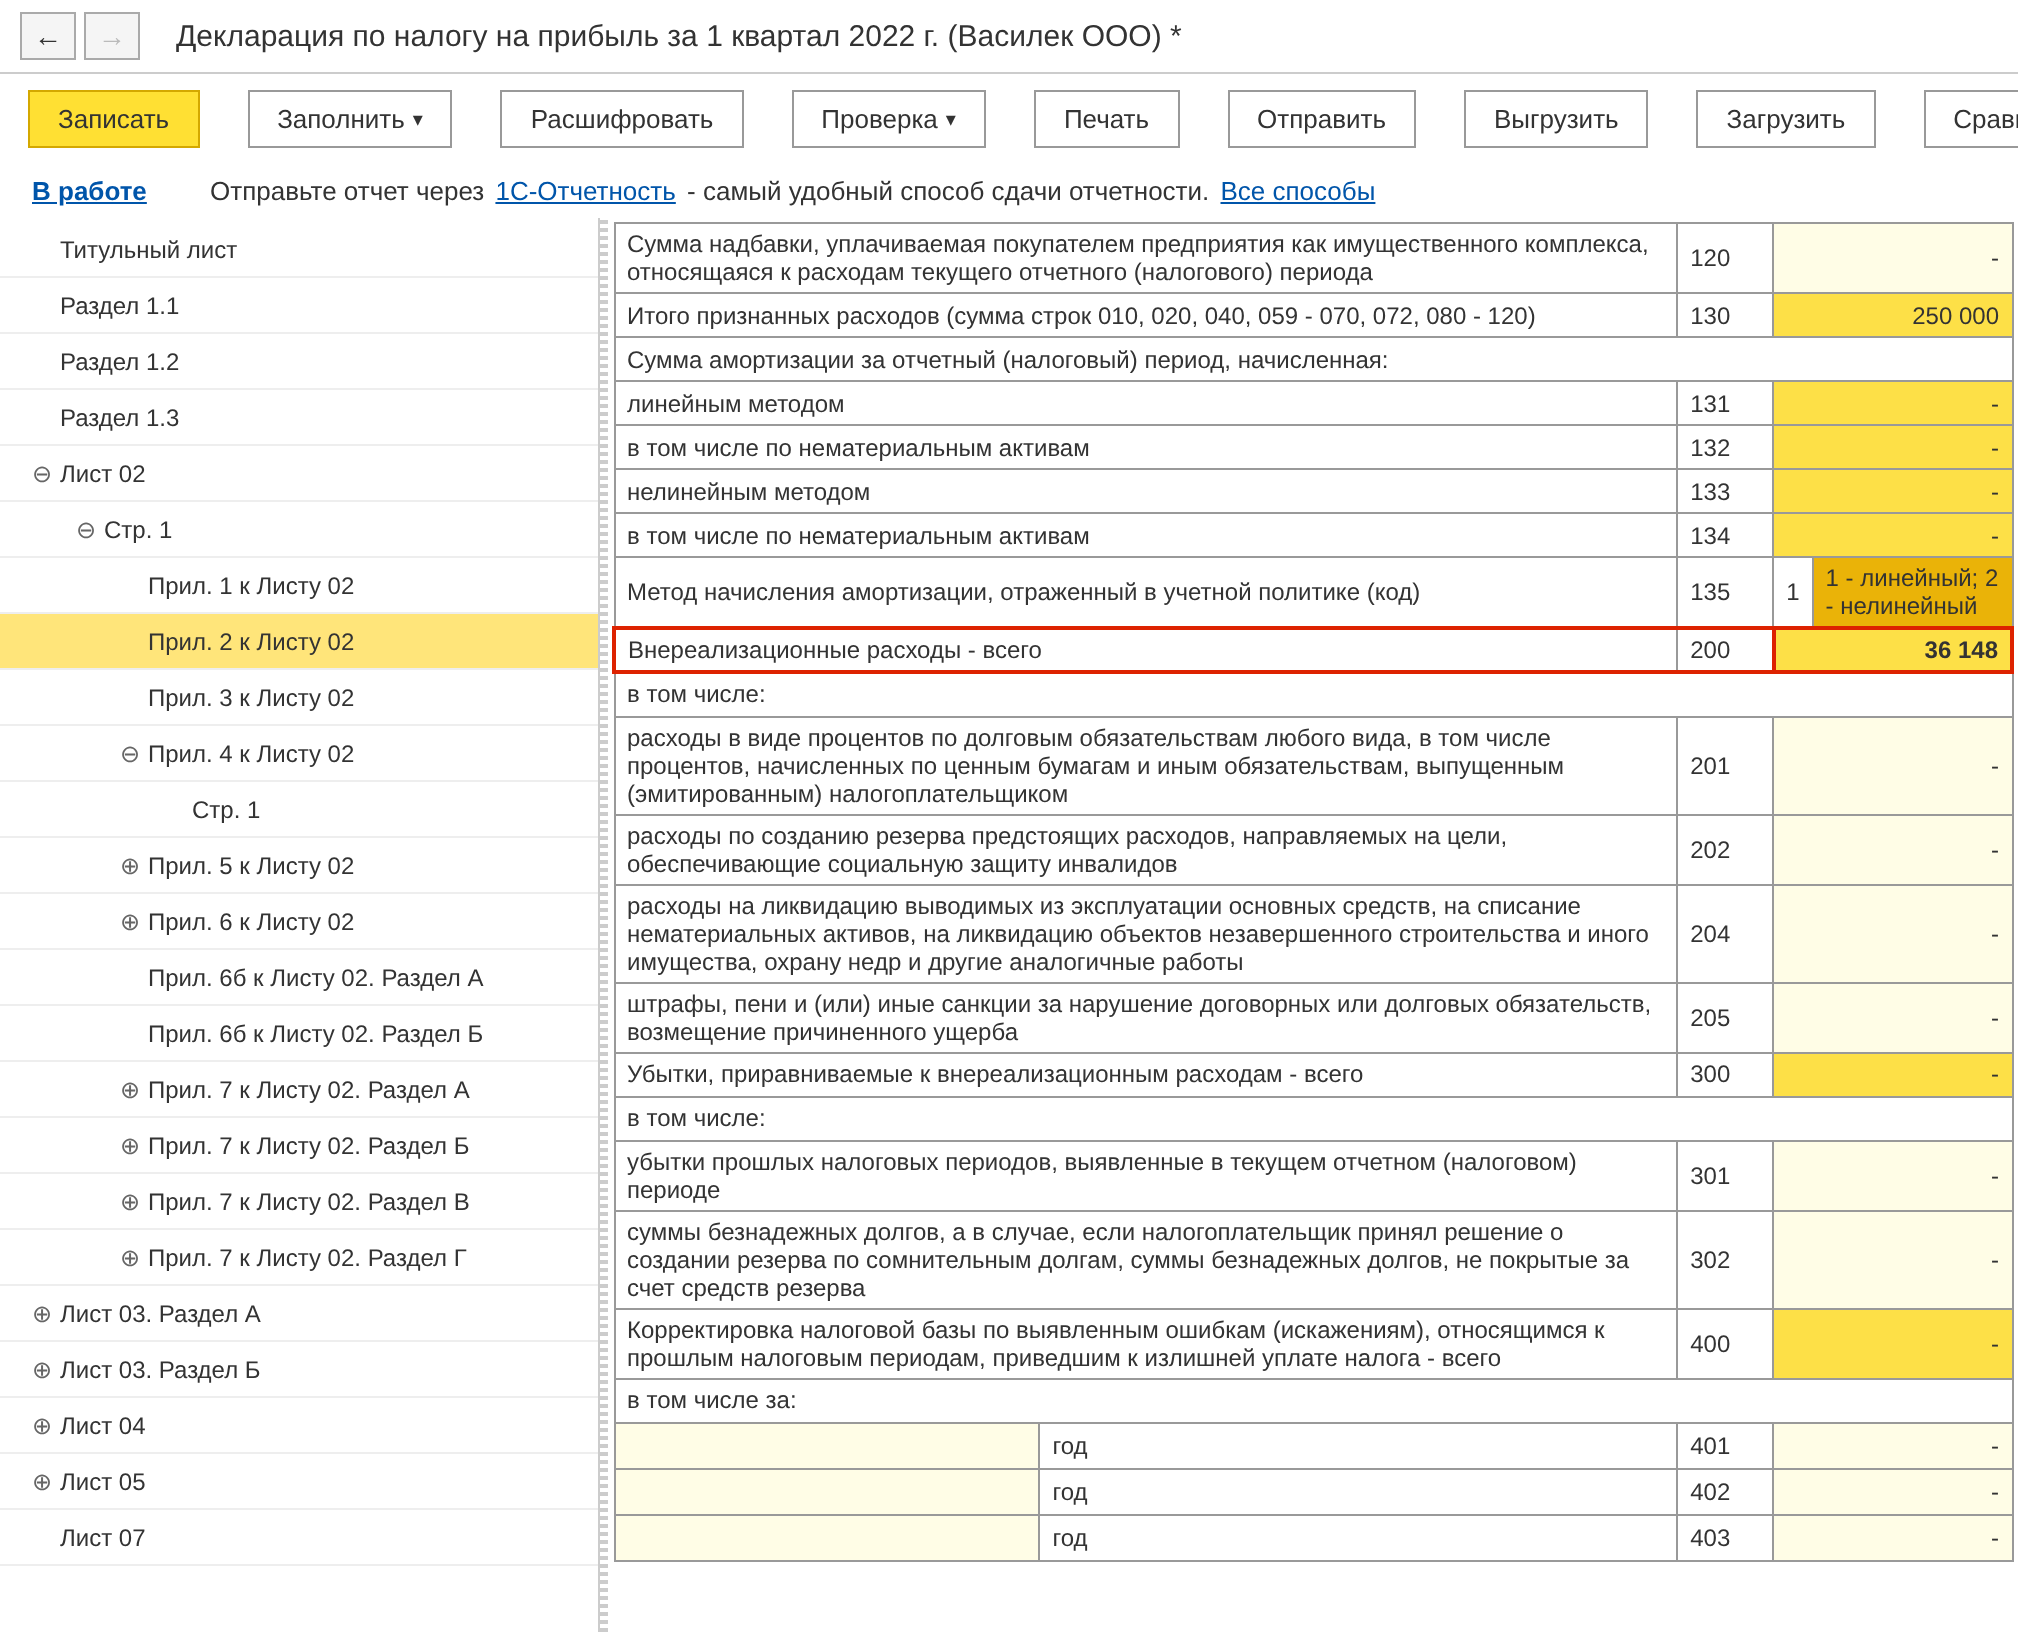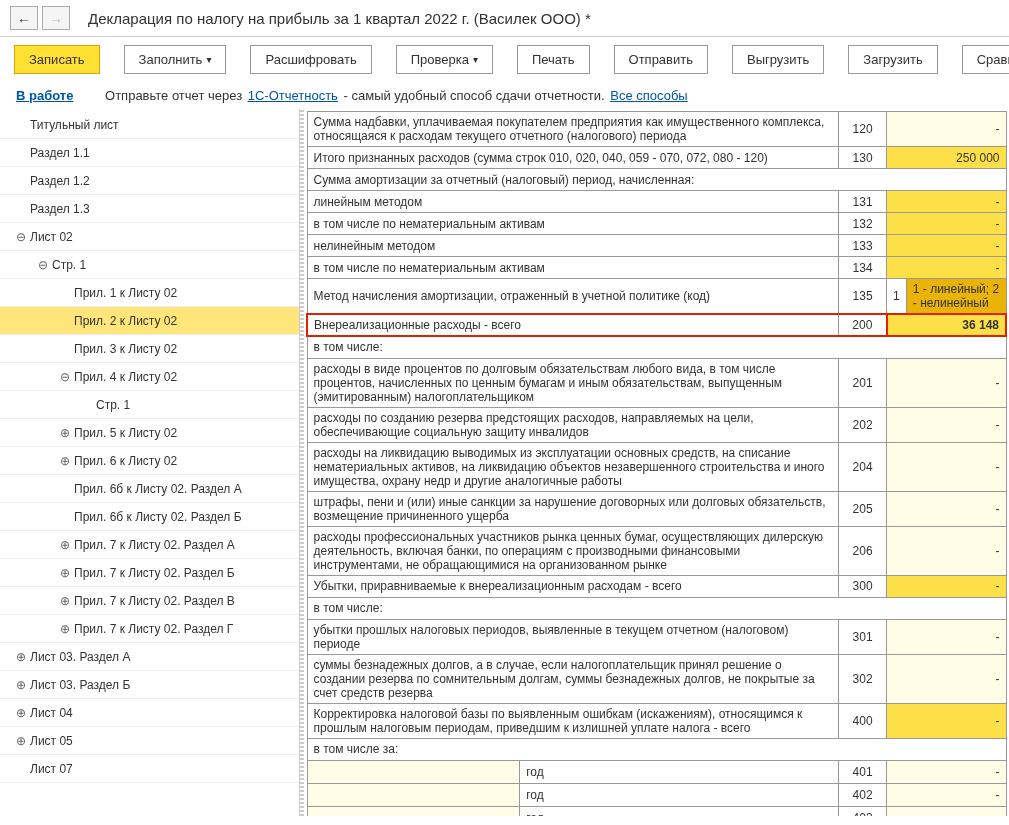--- a/index.html
+++ b/index.html
@@ -108,21 +108,21 @@
   table.form td {
     border: 1px solid #999;
     padding: 3px 6px;
     vertical-align: middle;
     font-size: 12px;
     height: 22px;
   }
   td.desc {}
   td.indent1 { padding-left: 20px; }
   td.indent2 { padding-left: 36px; }
-  td.code { width: 48px; text-align: center; }
+  td.code { width: 48px; }
   td.val { width: 155px; text-align: right; background: #fffde6;}
   td.val.green { background: #fde047; }
   td.method { width: 18px; text-align:center; background:#fff; }
   td.method-hint { width:135px; font-size:10px; background:#eab308; }
   td.dash { text-align: right; }
   tr.highlight td { border: 2px solid #d20; }
   tr.highlight td.desc { border-right:1px solid #999;}
   tr.highlight td.code { border-left:1px solid #999; border-right:1px solid #999;}
   tr.highlight td.val { font-weight: bold; }
   .subhead { }
@@ -343,25 +343,20 @@
             <td class="desc indent1">расходы на ликвидацию выводимых из эксплуатации основных средств, на списание нематериальных активов, на ликвидацию объектов незавершенного строительства и иного имущества, охрану недр и другие аналогичные работы</td>
             <td class="code">204</td>
             <td class="val dash" colspan="3">-</td>
           </tr>
       <tr>
             <td class="desc indent1">штрафы, пени и (или) иные санкции за нарушение договорных или долговых обязательств, возмещение причиненного ущерба</td>
             <td class="code">205</td>
             <td class="val dash" colspan="3">-</td>
           </tr>
       <tr>
-            <td class="desc indent1">расходы профессиональных участников рынка ценных бумаг, осуществляющих дилерскую деятельность, включая банки, по операциям с производными финансовыми инструментами, не обращающимися на организованном рынке</td>
-            <td class="code">206</td>
-            <td class="val dash" colspan="3">-</td>
-          </tr>
-      <tr>
             <td class="desc">Убытки, приравниваемые к внереализационным расходам - всего</td>
             <td class="code">300</td>
             <td class="val green dash" colspan="3">-</td>
           </tr>
       <tr>
             <td class="desc" colspan="5">в том числе:</td>
           </tr>
       <tr>
             <td class="desc indent1">убытки прошлых налоговых периодов, выявленные в текущем отчетном (налоговом) периоде</td>
             <td class="code">301</td>

